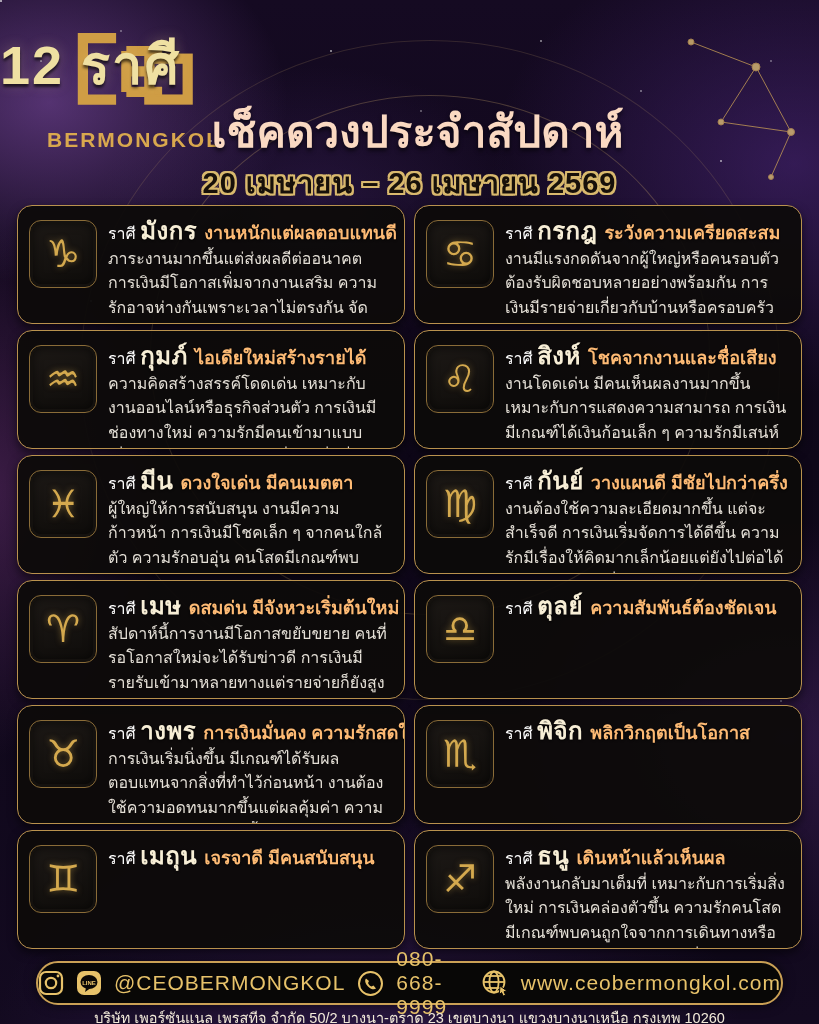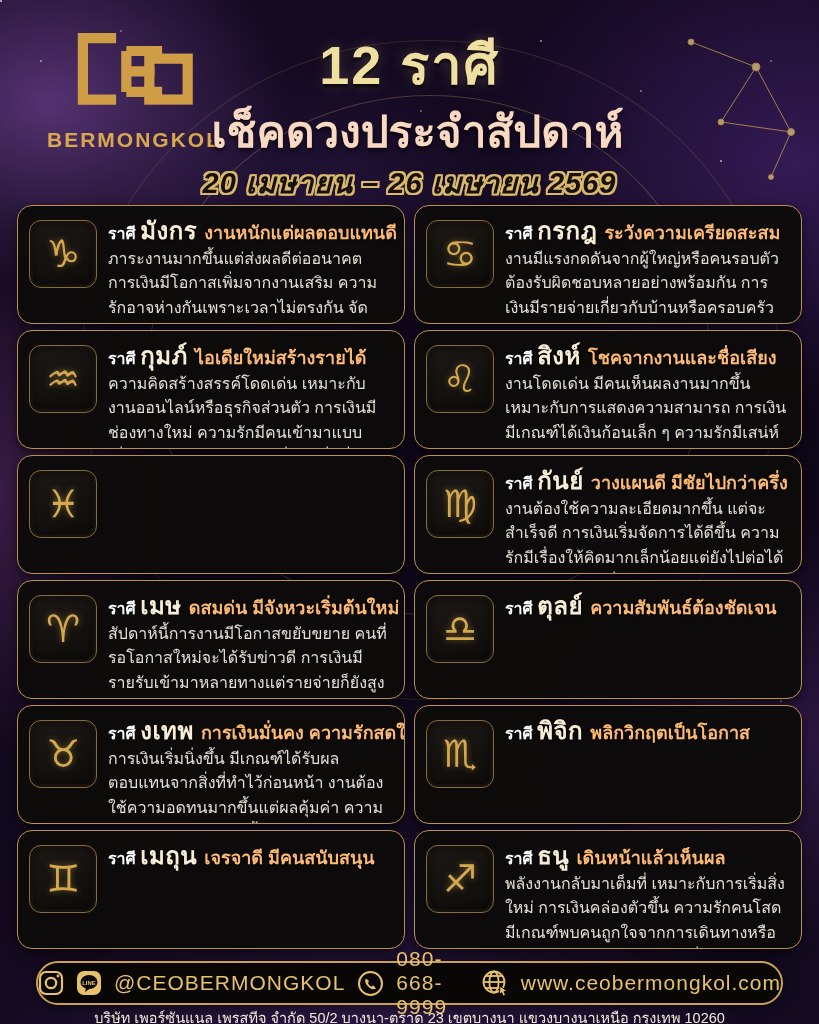--- a/index.html
+++ b/index.html
@@ -29,46 +29,46 @@
       30px 760px 0 rgba(255,255,255,.5), 750px 880px 0 rgba(255,255,255,.6),
       500px 190px 0 rgba(255,255,255,.7), 260px 190px 0 rgba(255,255,255,.6); }
   .orbit { position:absolute; border:1px solid rgba(214,178,110,.28); border-radius:50%; pointer-events:none; }
   .orbit.o1 { width:560px; height:520px; left:150px; top:95px; }
   .orbit.o2 { width:700px; height:660px; left:80px; top:40px; opacity:.6; }
   .constellation { position:absolute; right:8px; top:22px; opacity:.75; pointer-events:none; }
 
   
   .logo-wrap { position:absolute; left:34px; top:28px; width:200px; text-align:center; }
   .logo-text { color:#d9a84e; font-size:21px; letter-spacing:2px; margin-top:4px; font-weight:bold; }
-  .title { position:absolute; left:0; right:0; top:22px; text-align:center;
+  .title { position:absolute; left:0; right:0; top:22px; text-align:left;
     font-size:54px; font-weight:bold; color:#efe0a2; letter-spacing:2px;
     text-shadow:0 3px 3px rgba(0,0,0,.65), 0 0 14px rgba(240,216,140,.25); }
   .subtitle { position:absolute; left:0; right:0; top:96px; text-align:center;
     font-size:44px; font-weight:bold; color:#fad9c2;
     text-shadow:0 3px 4px rgba(0,0,0,.6);margin-left:16px; }
   .daterange { position:absolute; left:0; right:0; top:160px; text-align:center;
     font-size:29px; font-weight:bold; color:#17100a; letter-spacing:1px;
     text-shadow:-2px -2px 0 #d9b96e, 2px -2px 0 #d9b96e, -2px 2px 0 #d9b96e, 2px 2px 0 #d9b96e,
-                -2px 0 0 #d9b96e, 2px 0 0 #d9b96e, 0 -2px 0 #d9b96e, 0 2px 0 #d9b96e;font-style:italic; }
+                -2px 0 0 #d9b96e, 2px 0 0 #d9b96e, 0 -2px 0 #d9b96e, 0 2px 0 #d9b96e; }
 
   
   .grid { position:absolute; top:205px; left:17px; width:785px;
     display:grid; grid-template-columns:1fr 1fr; gap:6px 9px; grid-auto-rows:119px; }
   .card { background:rgba(13,11,10,.94); border:1.5px solid #b9924e; border-radius:15px;
     padding:11px 12px 8px 11px; display:flex; gap:11px; align-items:flex-start;
     box-shadow:0 4px 10px rgba(0,0,0,.55); overflow:hidden; }
   .icon-box { width:68px; height:68px; flex:0 0 68px; margin-top:3px;
     background:linear-gradient(160deg,#1d1916,#0e0c0a); border:1px solid #8a6c38; border-radius:12px;
     display:flex; align-items:center; justify-content:center;
     box-shadow:inset 0 0 0 3px #14110e, inset 0 0 12px rgba(0,0,0,.8); }
   .icon-box span { font-family:"DejaVu Sans",sans-serif; font-size:38px; color:#d4a94e; line-height:1;
     text-shadow:0 0 6px rgba(212,169,78,.5); }
   .card-text { flex:1; min-width:0; }
   .card-title { white-space:nowrap; line-height:1.15; margin-bottom:2px; }
-  .card-title .prefix { color:#ffffff; font-weight:bold; font-size:16px; }
+  .card-title .prefix { color:#ffffff; font-weight:normal; font-size:16px; }
   .card-title .sign   { color:#f7eed6; font-weight:bold; font-size:24px; letter-spacing:.5px;
     text-shadow:0 1px 2px rgba(0,0,0,.8); }
   .card-title .tagline{ color:#fdba74; font-weight:bold; font-size:18px;
     text-shadow:0 1px 2px rgba(0,0,0,.8); }
   .card-body { color:#e4dfd6; font-size:16px; line-height:1.55; }
 
   
   .social-bar { position:absolute; left:36px; right:36px; top:961px; height:44px;
     background:#080706; border:2px solid #caa055; border-radius:24px;
     display:flex; align-items:center; justify-content:center; gap:12px;
@@ -163,20 +163,26 @@
           <span class="prefix">ราศี </span><span class="sign">สิงห์ </span><span class="tagline">โชคจากงานและชื่อเสียง</span>
         </div>
         <div class="card-body">งานโดดเด่น มีคนเห็นผลงานมากขึ้น เหมาะกับการแสดงความสามารถ การเงินมีเกณฑ์ได้เงินก้อนเล็ก ๆ ความรักมีเสน่ห์ คนโสดมีคนแอบชอบ กล้าแสดงศักยภาพของตัวเองให้เต็มที่</div>
       </div>
     </div>
 
     <div class="card">
       <div class="icon-box">
           <span>♓</span>
         </div>
+      <div class="card-text">
+        <div class="card-title">
+          <span class="prefix">ราศี </span><span class="sign">มีน </span><span class="tagline">ดวงใจเด่น มีคนเมตตา</span>
+        </div>
+        <div class="card-body">ผู้ใหญ่ให้การสนับสนุน งานมีความก้าวหน้า การเงินมีโชคเล็ก ๆ จากคนใกล้ตัว ความรักอบอุ่น คนโสดมีเกณฑ์พบคนจริงใจ ใช้ความอ่อนโยนเป็นพลังในการสร้างโอกาส</div>
+      </div>
     </div>
 
     <div class="card">
       <div class="icon-box">
           <span>♍</span>
         </div>
       <div class="card-text">
         <div class="card-title">
           <span class="prefix">ราศี </span><span class="sign">กันย์ </span><span class="tagline">วางแผนดี มีชัยไปกว่าครึ่ง</span>
         </div>
@@ -206,21 +212,21 @@
         </div>
       </div>
     </div>
 
     <div class="card">
       <div class="icon-box">
           <span>♉</span>
         </div>
       <div class="card-text">
         <div class="card-title">
-          <span class="prefix">ราศี </span><span class="sign">งเทพ </span><span class="tagline">การเงินมั่นคง ความรักสดใส</span>
+          <span class="prefix">ราศี </span><span class="sign">างพร </span><span class="tagline">การเงินมั่นคง ความรักสดใส</span>
         </div>
         <div class="card-body">การเงินเริ่มนิ่งขึ้น มีเกณฑ์ได้รับผลตอบแทนจากสิ่งที่ทำไว้ก่อนหน้า งานต้องใช้ความอดทนมากขึ้นแต่ผลคุ้มค่า ความรักมีความอบอุ่นมากขึ้น คนโสดมีเสน่ห์เป็นพิเศษ เหมาะกับการวางแผนลงทุนระยะยาว</div>
       </div>
     </div>
 
     <div class="card">
       <div class="icon-box">
           <span>♏</span>
         </div>
       <div class="card-text">

